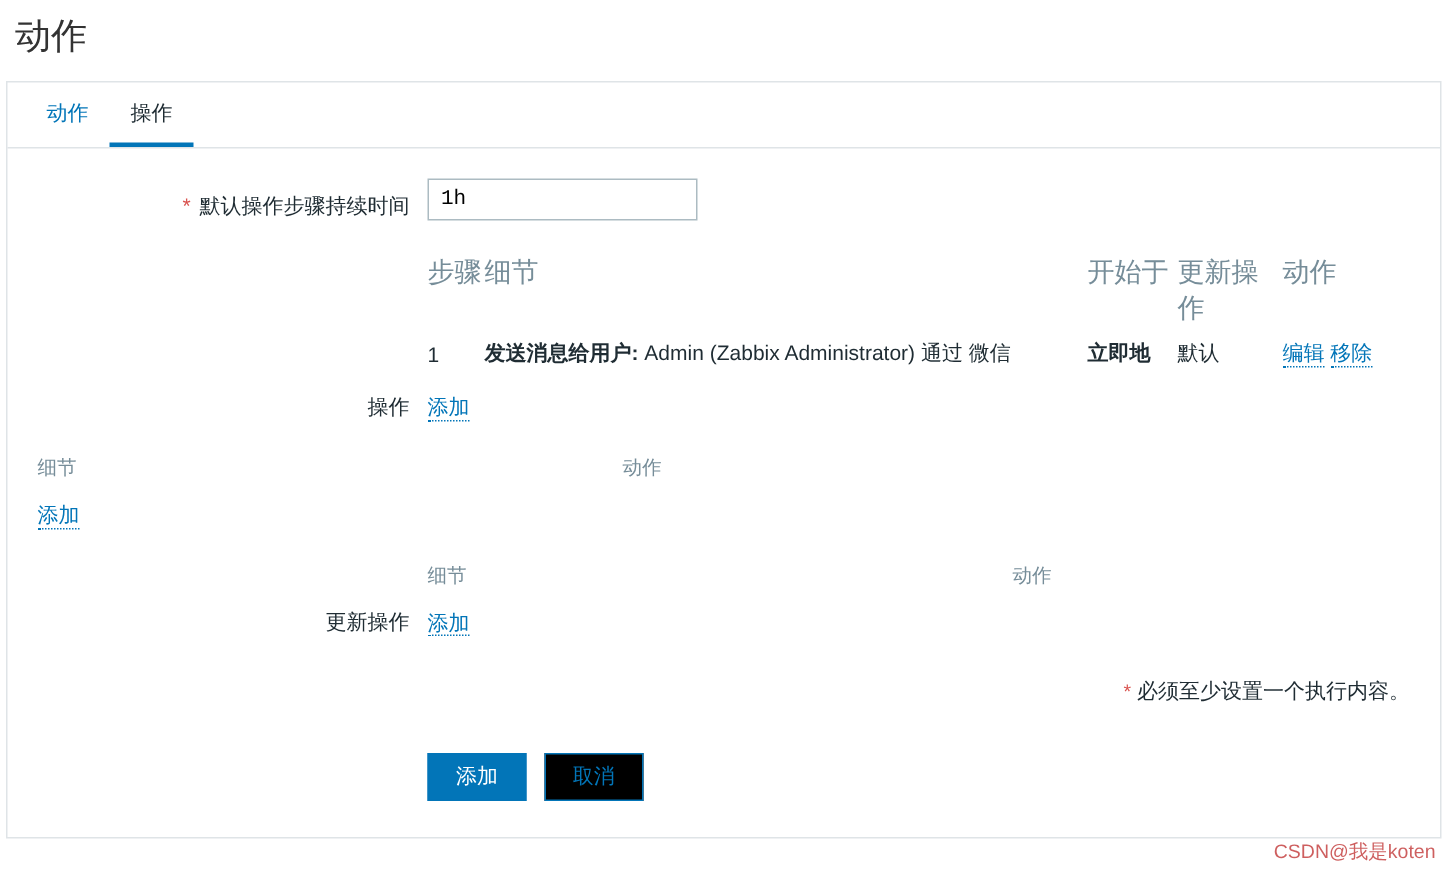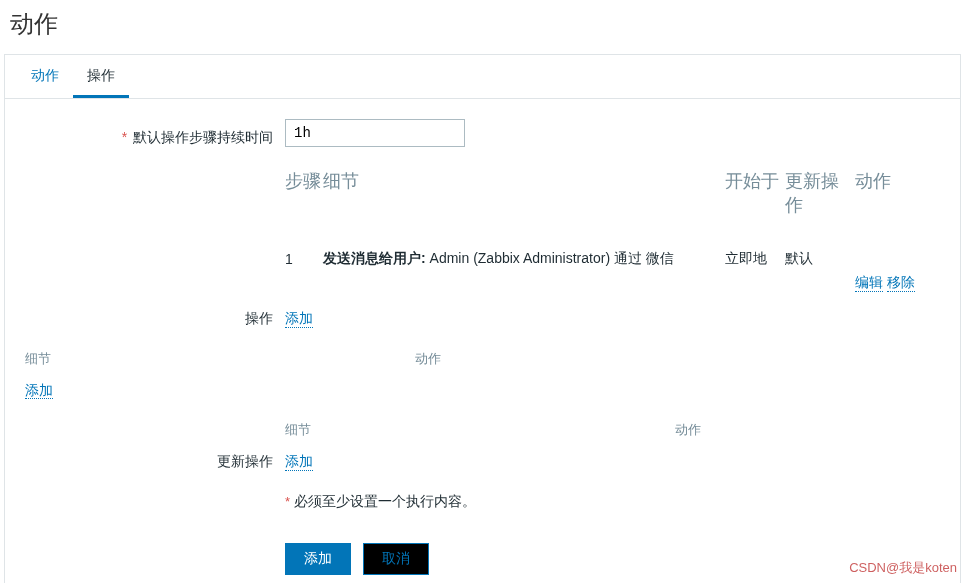--- a/index.html
+++ b/index.html
@@ -87,23 +87,23 @@
   .sub-head .c-start { width: 60px; margin-left: 36px; }
   .sub-head .c-duration { width: 70px; }
   .sub-head .c-action { width: 70px; }
   .sub-row {
     display: flex;
     align-items: center;
     padding: 4px 0 10px 0;
   }
   .sub-row .c-step { width: 38px; }
   .sub-row .c-detail { flex: 1; }
-  .sub-row .c-start { width: 60px; }
+  .sub-row .c-start { width: 60px; font-weight: bold; }
   .sub-row .c-duration { width: 70px; }
-  .sub-row .c-action { width: 70px; margin-top: 47px; }
+  .sub-row .c-action { width: 70px; }
   .bold { font-weight: 700; }
   .link {
     color: #0275b8;
     border-bottom: 1px dotted #0275b8;
     cursor: pointer;
     display: inline-block;
     line-height: 1.2;
   }
   .add-link {
     color: #0275b8;
@@ -224,21 +224,21 @@
         <div class="subtable">
           <div class="simple-head">
             <div class="s-detail">细节</div>
             <div class="s-action">动作</div>
           </div>
           <span class="add-link">添加</span>
         </div>
       </div>
     </div>
 
-    <div class="row" style="margin-bottom:8px;">
+    <div class="row" style="margin-bottom:8px;flex-direction:column;">
       <div class="label-col"></div>
       <div class="value-col">
         <span class="hint">*</span>
         <span class="hint-body">必须至少设置一个执行内容。</span>
       </div>
     </div>
 
     <div class="row" style="margin-bottom:0;">
       <div class="label-col"></div>
       <div class="value-col buttons">

